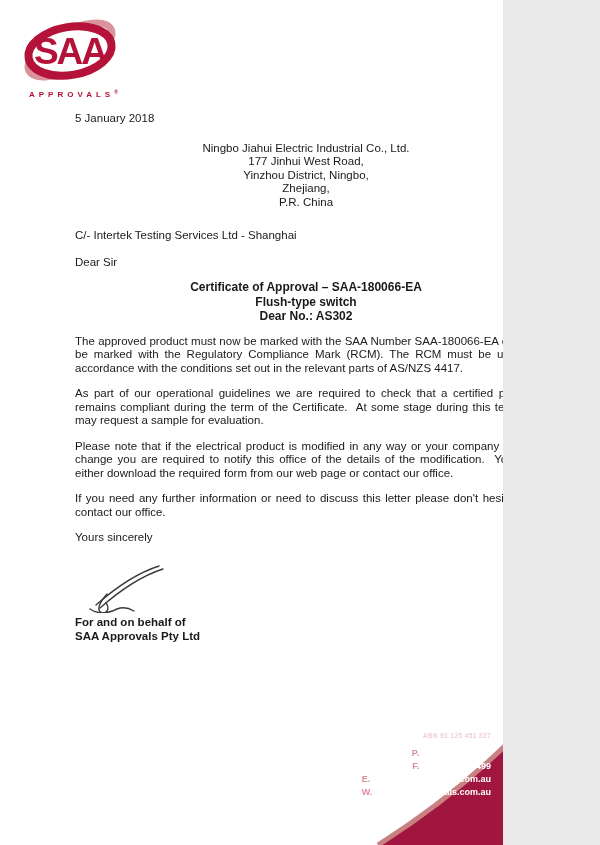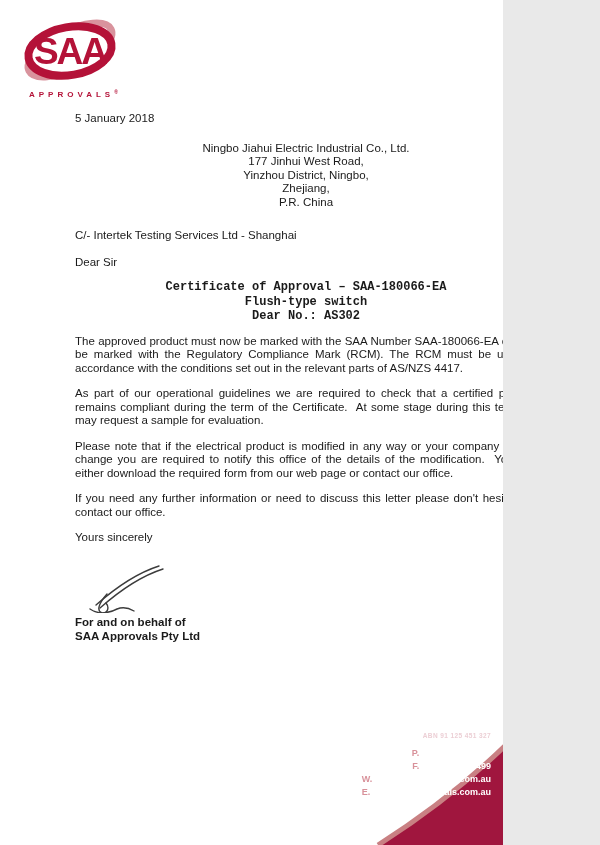--- a/index.html
+++ b/index.html
@@ -25,21 +25,21 @@
   .content {
     position:absolute; left:75px; top:112px; width:462px;
     font-size:11.5px; line-height:13.5px;
   }
   .date { margin-bottom:16px; }
   .recipient { margin-bottom:20px;text-align:center; }
   .careof { margin-bottom:13px; }
   .salutation { margin-bottom:11px; }
   .subject {
     margin-bottom:11px; text-align:center;
-    font-weight:bold; font-size:12px; line-height:14.5px;font-family:Liberation Mono, monospace;
+    font-weight:bold; font-size:12px; line-height:14.5px;
   }
   .content p {
     margin:0 0 12px; text-align:justify; white-space:pre-wrap;
   }
   .closing { margin-bottom:18px; }
   .signature { display:block; margin:2px 0 2px 8px; }
   .signoff { font-weight:bold; line-height:14px; }
   
   .ribbon { position:absolute; left:0; top:625px; width:600px; height:220px; }
   .footer-text {
@@ -111,17 +111,17 @@
 
   <svg class="ribbon" viewBox="0 0 600 220">
     <path d="M600,5 Q520,130 378,220 L600,220 Z" fill="#a0163e"></path>
     <path d="M600,5 Q520,130 378,220" fill="none" stroke="#c98083" stroke-width="5"></path>
   </svg>
 
   <div class="footer-text">
     <div class="abn">ABN 91 125 451 327</div>
     <div class="contact-line"><span class="pfx">P.</span><span>+61 7 3393 9455</span></div>
     <div class="contact-line"><span class="pfx">F.</span><span>+61 7 3393 9499</span></div>
+    <div class="contact-line"><span class="pfx">E.</span><span>info@saaapprovals.com.au</span></div>
     <div class="contact-line"><span class="pfx">W.</span><span>www.saaapprovals.com.au</span></div>
-    <div class="contact-line"><span class="pfx">E.</span><span>info@saaapprovals.com.au</span></div>
   </div>
 
 </div>
 
 </body></html>

